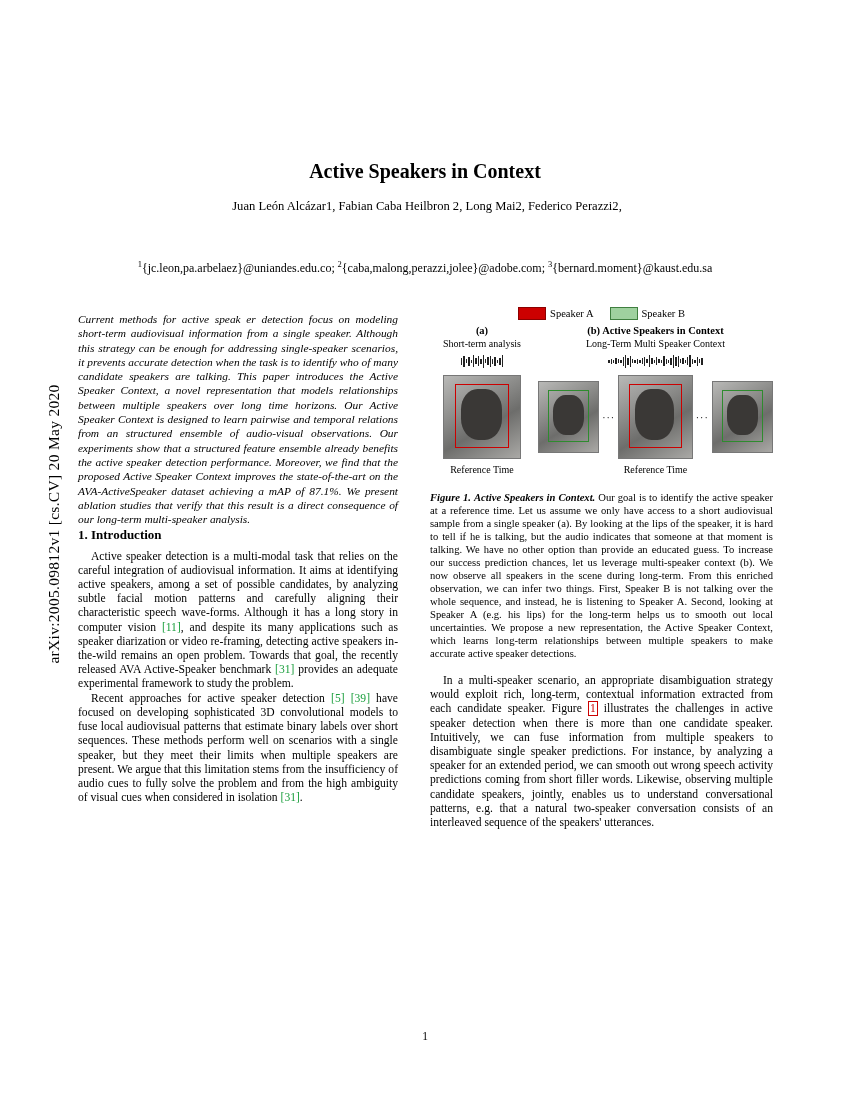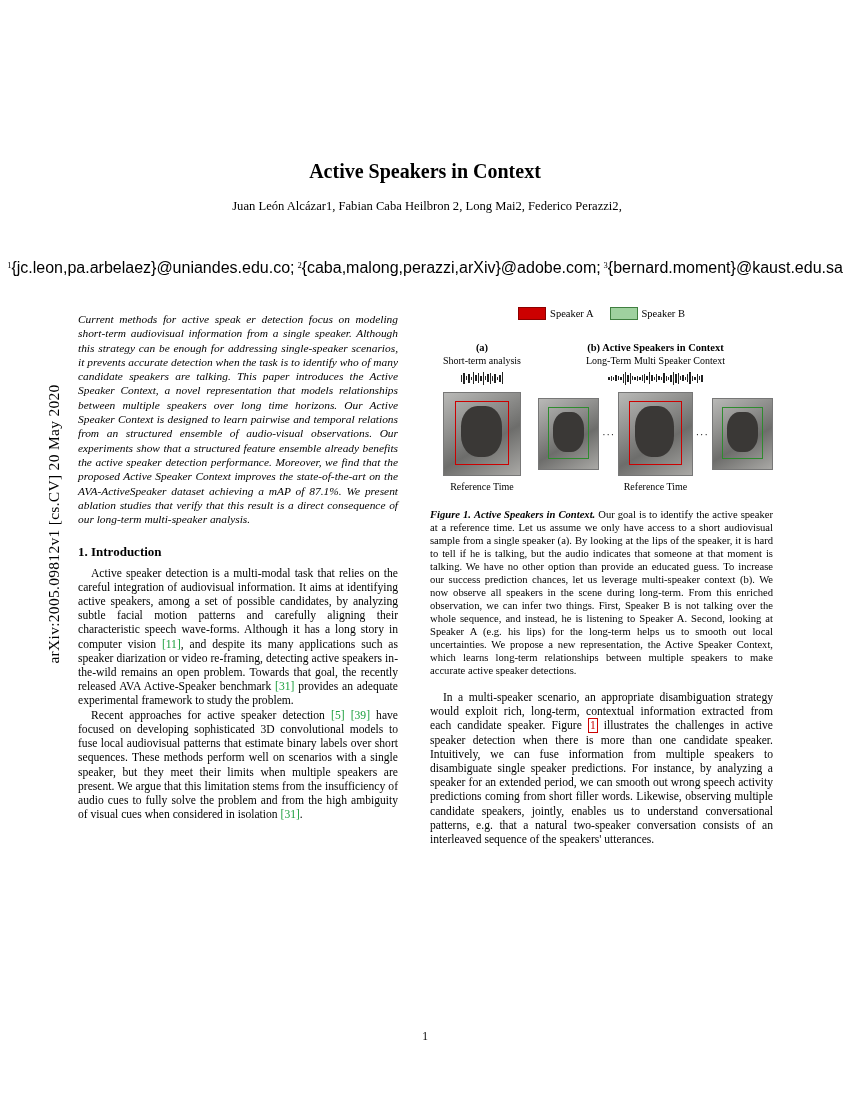--- a/index.html
+++ b/index.html
@@ -59,22 +59,22 @@
   }
   .emails {
     position: absolute;
     top: 259px;
     left: 0;
     width: 850px;
     text-align: center;
     font-size: 11.5px;
   }
   .emails .mono {
-    font-family: Liberation Sans, sans-serif;
-    font-size: 16px;
+    font-family: Liberation Serif, serif;
+    font-size: 12px;
   }
   .emails sup { font-size: 8.5px; }
 
   
   .col-left {
     position: absolute;
     left: 78px;
     top: 312px;
     width: 320px;
     font-size: 11.6px;
@@ -89,21 +89,21 @@
   }
   .abstract-body {
     font-style: italic;
     text-align: justify;
     font-size: 11.4px;
     line-height: 14.3px;
   }
   .section-head {
     font-weight: bold;
     font-size: 13px;
-    margin-top: 19px;
+    margin-top: 2px;
     margin-bottom: 7px;
   }
   p.para {
     margin: 0;
     text-indent: 13px;
   }
   p.para.first { text-indent: 13px; }
   p.para + p.para { margin-top: 0px; }
   .cite { color: #1a9e3c; }
   .cite-red {
@@ -118,21 +118,21 @@
     left: 430px;
     top: 307px;
     width: 343px;
   }
   .fig-legend {
     display: flex;
     justify-content: center;
     align-items: center;
     gap: 16px;
     font-size: 10.5px;
-    margin-bottom: 22px;
+    margin-bottom: 5px;
     text-align: right;
   }
   .legend-item { display: flex; align-items: center; gap: 4px; }
   .swatch {
     width: 26px; height: 11px;
     border: 1px solid #333;
     display: inline-block;
   }
   .swatch.a { background: #cc0000; border-color:#8b0000; }
   .swatch.b { background: #9fd19f; border-color:#3f7f3f; }
@@ -226,21 +226,21 @@
   <div class="arxiv-stamp">arXiv:2005.09812v1  [cs.CV]  20 May 2020</div>
 
   <div class="title">Active Speakers in Context</div>
 
   <div class="authors">
     <div>Juan León Alcázar1, Fabian Caba Heilbron 2, Long Mai2, Federico Perazzi2,</div>
   </div>
 
   <div class="emails">
     <sup>1</sup><span class="mono">{jc.leon,pa.arbelaez}@uniandes.edu.co;</span>
-    <sup>2</sup><span class="mono">{caba,malong,perazzi,arXiv}@adobe.com;</span>
+    <sup>2</sup><span class="mono">{caba,malong,perazzi,jolee}@adobe.com;</span>
     <sup>3</sup><span class="mono">{bernard.moment}@kaust.edu.sa</span>
   </div>
 
   <div class="col-left">
     <div class="abstract-body">Current methods for active speak er detection focus on modeling short-term audiovisual information from a single speaker. Although this strategy can be enough for addressing single-speaker scenarios, it prevents accurate detection when the task is to identify who of many candidate speakers are talking. This paper introduces the Active Speaker Context, a novel representation that models relationships between multiple speakers over long time horizons. Our Active Speaker Context is designed to learn pairwise and temporal relations from an structured ensemble of audio-visual observations. Our experiments show that a structured feature ensemble already benefits the active speaker detection performance. Moreover, we find that the proposed Active Speaker Context improves the state-of-the-art on the AVA-ActiveSpeaker dataset achieving a mAP of 87.1%. We present ablation studies that verify that this result is a direct consequence of our long-term multi-speaker analysis.</div>
 
     <div class="section-head">1. Introduction</div>
 
     <p class="para first"><span>Active speaker detection is a multi-modal task that relies on the careful integration of audiovisual information. It aims at identifying active speakers, among a set of possible candidates, by analyzing subtle facial motion patterns and carefully aligning their characteristic speech wave-forms. Although it has a long story in computer vision </span><span class="cite">[11]</span><span>, and despite its many applications such as speaker diarization or video re-framing, detecting active speakers in-the-wild remains an open problem. Towards that goal, the recently released AVA Active-Speaker benchmark </span><span class="cite">[31]</span><span> provides an adequate experimental framework to study the problem.</span></p>
 

